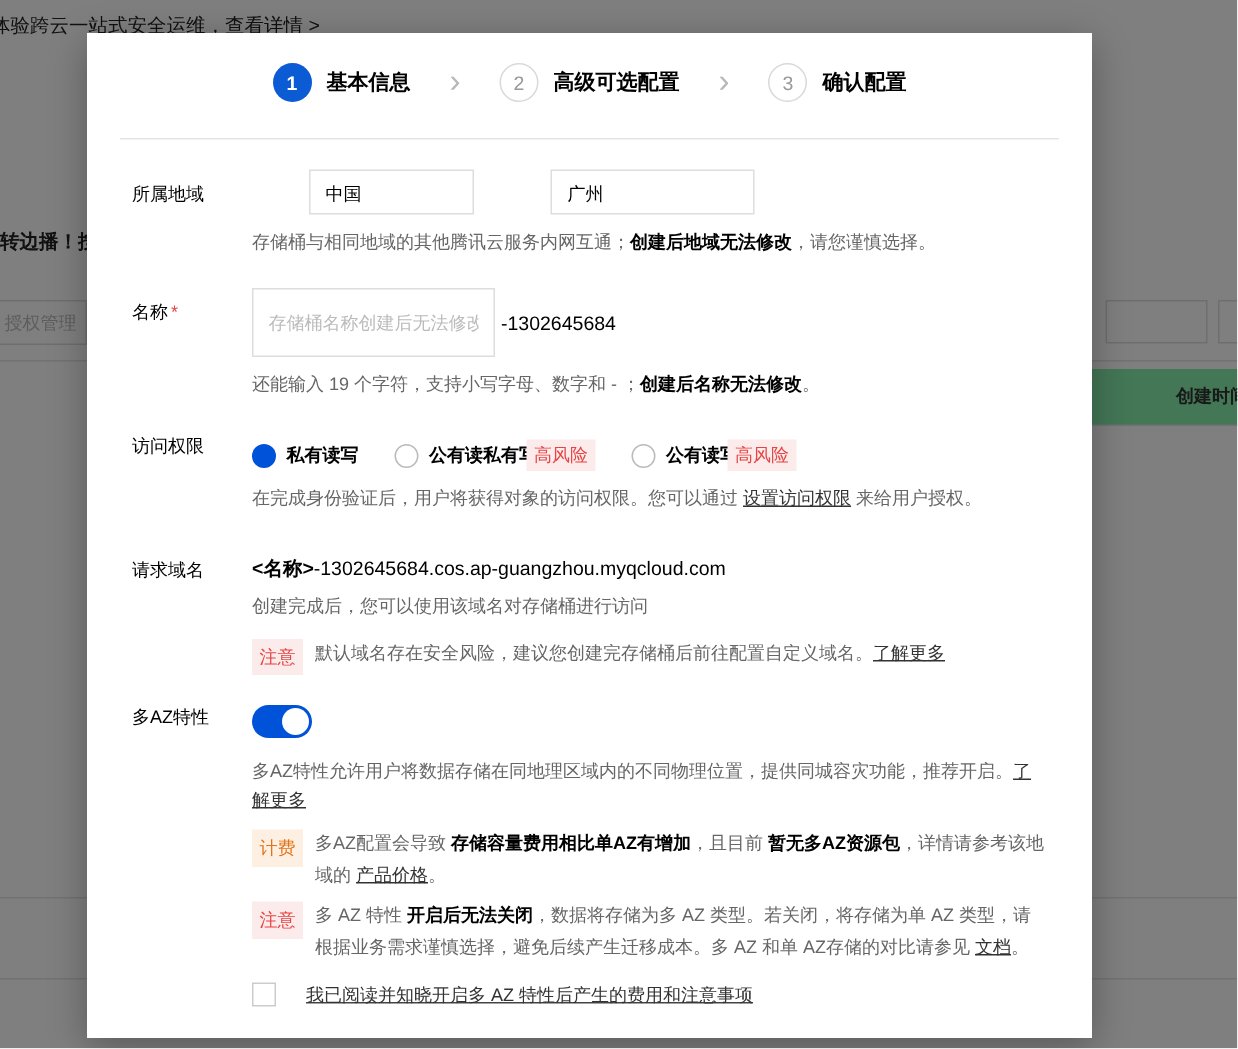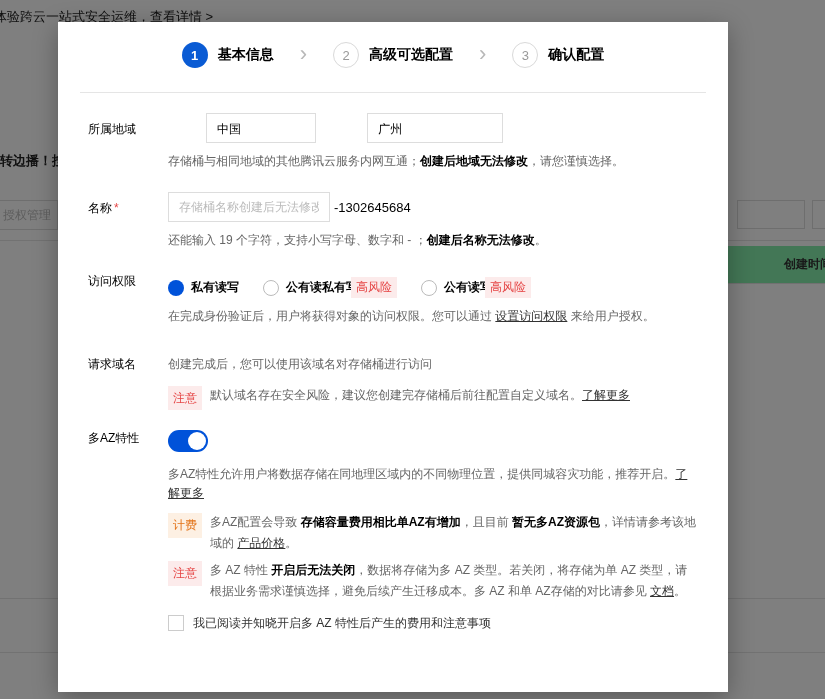--- a/index.html
+++ b/index.html
@@ -38,21 +38,21 @@
   .form-label.tight { padding-top:2px; }
   .req { color:#e54545; margin-left:2px; }
   .form-control { flex:1; min-width:0; }
 
   .sel-box { display:inline-block; width:110px; height:30px; border:1px solid #ddd; background:#fff; padding:7px 10px; font-size:12px; color:#000; margin-right:10px; cursor:pointer;margin-left:38px; }
   .help { margin-top:9px; font-size:12px; color:#666; line-height:1.6; }
   .help b, .rich b { color:#000; }
   .link { color:#333; text-decoration:underline; cursor:pointer; }
 
   .name-wrap { display:flex; align-items:center; }
-  .name-input { width:162px; height:30px; border:1px solid #ddd; padding:0 10px; font-size:12px; color:#000; outline:none; }
+  .name-input { width:162px; height:46px; border:1px solid #ddd; padding:0 10px; font-size:12px; color:#000; outline:none; }
   .name-input::placeholder { color:#bbb; }
   .name-suffix { margin-left:4px; font-size:13px; color:#000; }
 
   .radios { display:flex; align-items:center; gap:24px; padding-top:6px; flex-wrap:nowrap; }
   .radio-item { display:flex; align-items:center; gap:7px; cursor:pointer; }
   .radio-dot { width:16px; height:16px; border-radius:50%; flex-shrink:0; }
   .radio-dot.sel { background:#0052d9; }
   .radio-dot.unsel { background:#fff; border:1px solid #bbb; }
   .radio-text { font-size:12px; font-weight:bold; color:#000;text-align:center; }
   .badge { display:inline-block; font-size:12px; padding:2px 5px; white-space:nowrap; }
@@ -64,21 +64,21 @@
   .domain-value { font-size:13px; color:#000; padding-top:6px; }
   .domain-value b { font-weight:bold; }
   .domain-desc { margin-top:8px; color:#666; }
   .note-row { display:flex; align-items:flex-start; gap:8px; margin-top:12px; line-height:1.7; }
   .note-row .badge { flex-shrink:0; margin-top:1px; }
   .note-text { color:#666; }
 
   .toggle { width:40px; height:22px; border-radius:11px; background:#0052d9; position:relative; cursor:pointer; margin-top:2px; }
   .toggle .knob { position:absolute; right:2px; top:2px; width:18px; height:18px; border-radius:50%; background:#fff; }
 
-  .checkbox-row { display:flex; align-items:flex-start; gap:9px; margin-top:14px; }
+  .checkbox-row { display:flex; align-items:flex-start; gap:20px; margin-top:14px;text-decoration:underline; }
   .checkbox { width:16px; height:16px; border:1px solid #ccc; background:#fff; flex-shrink:0; cursor:pointer; }
   .checkbox-label { color:#333; }
 </style>
 </head>
 <body>
 
 <div class="page">
 
   <div class="bg-banner-text">体验跨云一站式安全运维，查看详情 &gt;</div>
   <div class="bg-left-text">转边播！按</div>
@@ -167,20 +167,23 @@
           </div>
           <div class="help">
             <span>在完成身份验证后，用户将获得对象的访问权限。您可以通过 </span><span class="link">设置访问权限</span><span> 来给用户授权。</span>
           </div>
         </div>
       </div>
 
       <div class="form-row" style="margin-bottom:18px">
         <div class="form-label">请求域名</div>
         <div class="form-control">
+          <div class="domain-value">
+            <b>&lt;名称&gt;</b><span>-1302645684.cos.ap-guangzhou.myqcloud.com</span>
+          </div>
           <div class="domain-desc">创建完成后，您可以使用该域名对存储桶进行访问</div>
           <div class="note-row">
             <span class="badge danger">注意</span>
             <span class="note-text">
               <span>默认域名存在安全风险，建议您创建完存储桶后前往配置自定义域名。</span><span class="link">了解更多</span>
             </span>
           </div>
         </div>
       </div>
 

